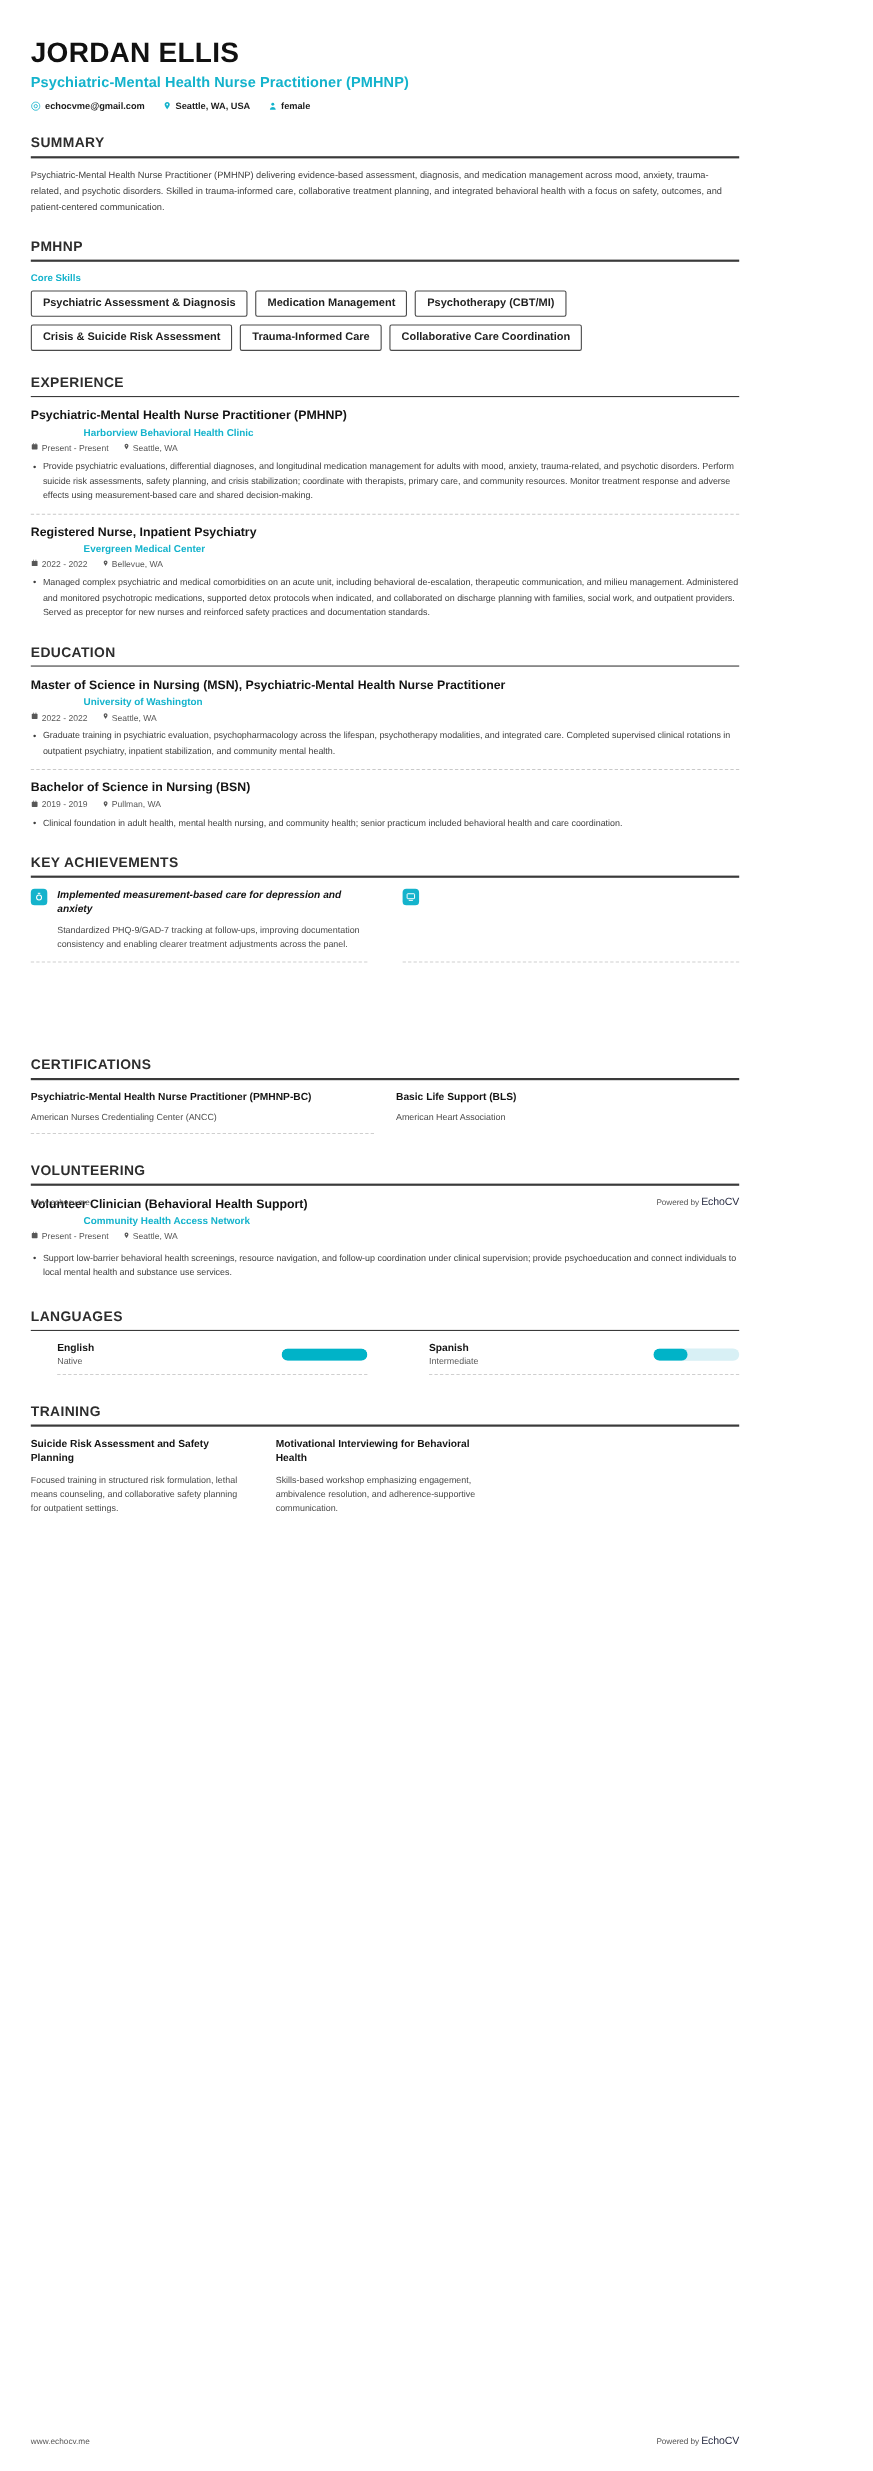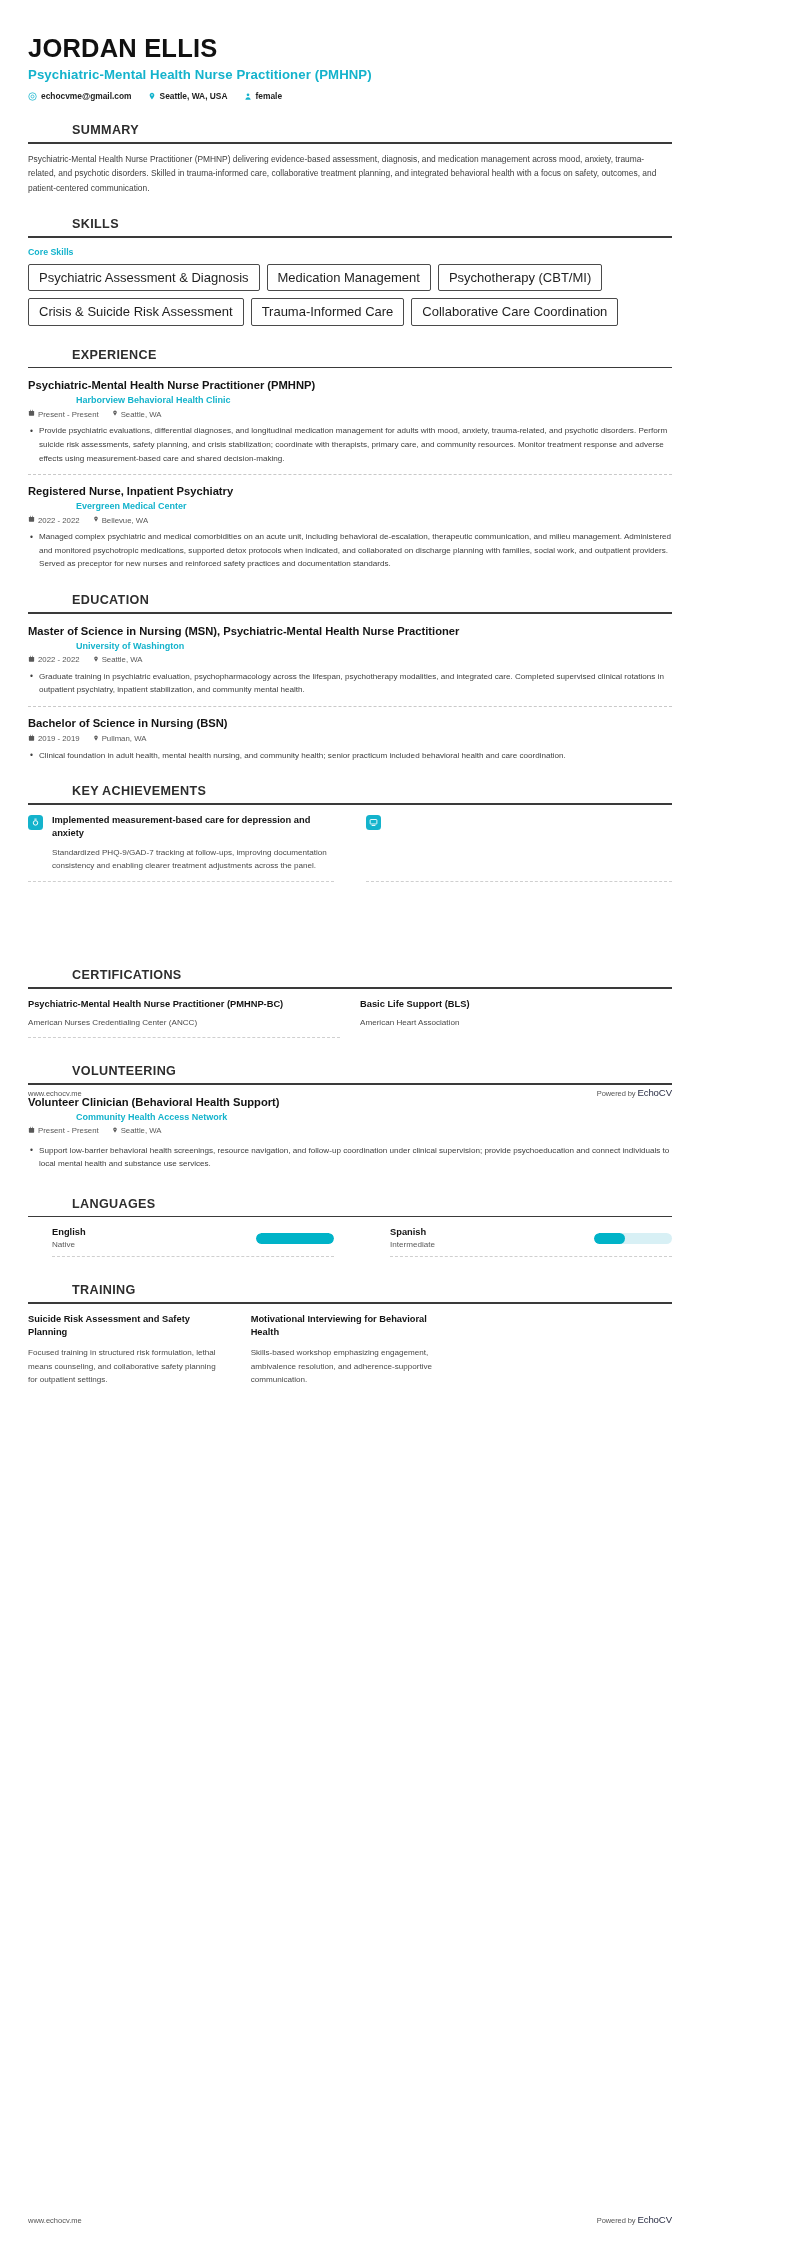--- a/index.html
+++ b/index.html
@@ -46,21 +46,20 @@
   .contact-item svg { display: block; }
 
   
   .section { padding: 0 28px; margin-top: 22px; }
   .section-title {
     font-size: 12.6px;
     font-weight: 700;
     letter-spacing: 0.35px;
     color: #2d2d2d;
     padding-bottom: 5px;
-    margin-left: 44px;
   }
   .rule { height: 1.6px; background: #3a3a3a; width: 100%; }
 
   .body-text {
     font-size: 8.4px;
     line-height: 1.72;
     color: #3d3d3d;
     margin-top: 8px;
   }
 
@@ -74,22 +73,22 @@
   .chips {
     display: flex;
     flex-wrap: wrap;
     gap: 7px;
     margin-top: 7px;
   }
   .chip {
     border: 1.1px solid #4a4a4a;
     border-radius: 2px;
     padding: 5px 10px;
-    font-size: 13px;
-    font-weight: 400;
+    font-size: 10px;
+    font-weight: 700;
     color: #1f1f1f;
     white-space: nowrap;
     line-height: 1.2;
   }
 
   
   .entry { padding-top: 10px; }
   .entry + .entry { padding-top: 9px; }
   .entry.sep { border-top: 1px dashed #c9c9c9; margin-top: 9px; }
   .entry-title {
@@ -145,20 +144,21 @@
     background: #14b3cc;
     flex: 0 0 auto;
     display: flex; align-items: center; justify-content: center;
     margin-top: 1px;
   }
   .ach-title {
     font-size: 9.3px;
     font-weight: 700;
     color: #141414;
     line-height: 1.4;
+    font-style: italic;
   }
   .ach-desc {
     font-size: 8.1px;
     line-height: 1.62;
     color: #4a4a4a;
     margin-top: 6px;
   }
   .ach-body { flex: 1 1 auto; }
   .dotted-bottom { border-bottom: 1px dashed #cfcfcf; padding-bottom: 9px; }
 
@@ -286,21 +286,21 @@
     </div>
   </div>
 
   <div class="section">
     <div class="section-title">SUMMARY</div>
     <div class="rule"></div>
     <div class="body-text">Psychiatric-Mental Health Nurse Practitioner (PMHNP) delivering evidence-based assessment, diagnosis, and medication management across mood, anxiety, trauma-related, and psychotic disorders. Skilled in trauma-informed care, collaborative treatment planning, and integrated behavioral health with a focus on safety, outcomes, and patient-centered communication.</div>
   </div>
 
   <div class="section">
-    <div class="section-title">SKILLS</div>
+    <div class="section-title">PMHNP</div>
     <div class="rule"></div>
     <div class="skill-group-label">Core Skills</div>
     <div class="chips">
       <span class="chip">Psychiatric Assessment &amp; Diagnosis</span>
       <span class="chip">Medication Management</span>
       <span class="chip">Psychotherapy (CBT/MI)</span>
     </div>
     <div class="chips">
       <span class="chip">Crisis &amp; Suicide Risk Assessment</span>
       <span class="chip">Trauma-Informed Care</span>

